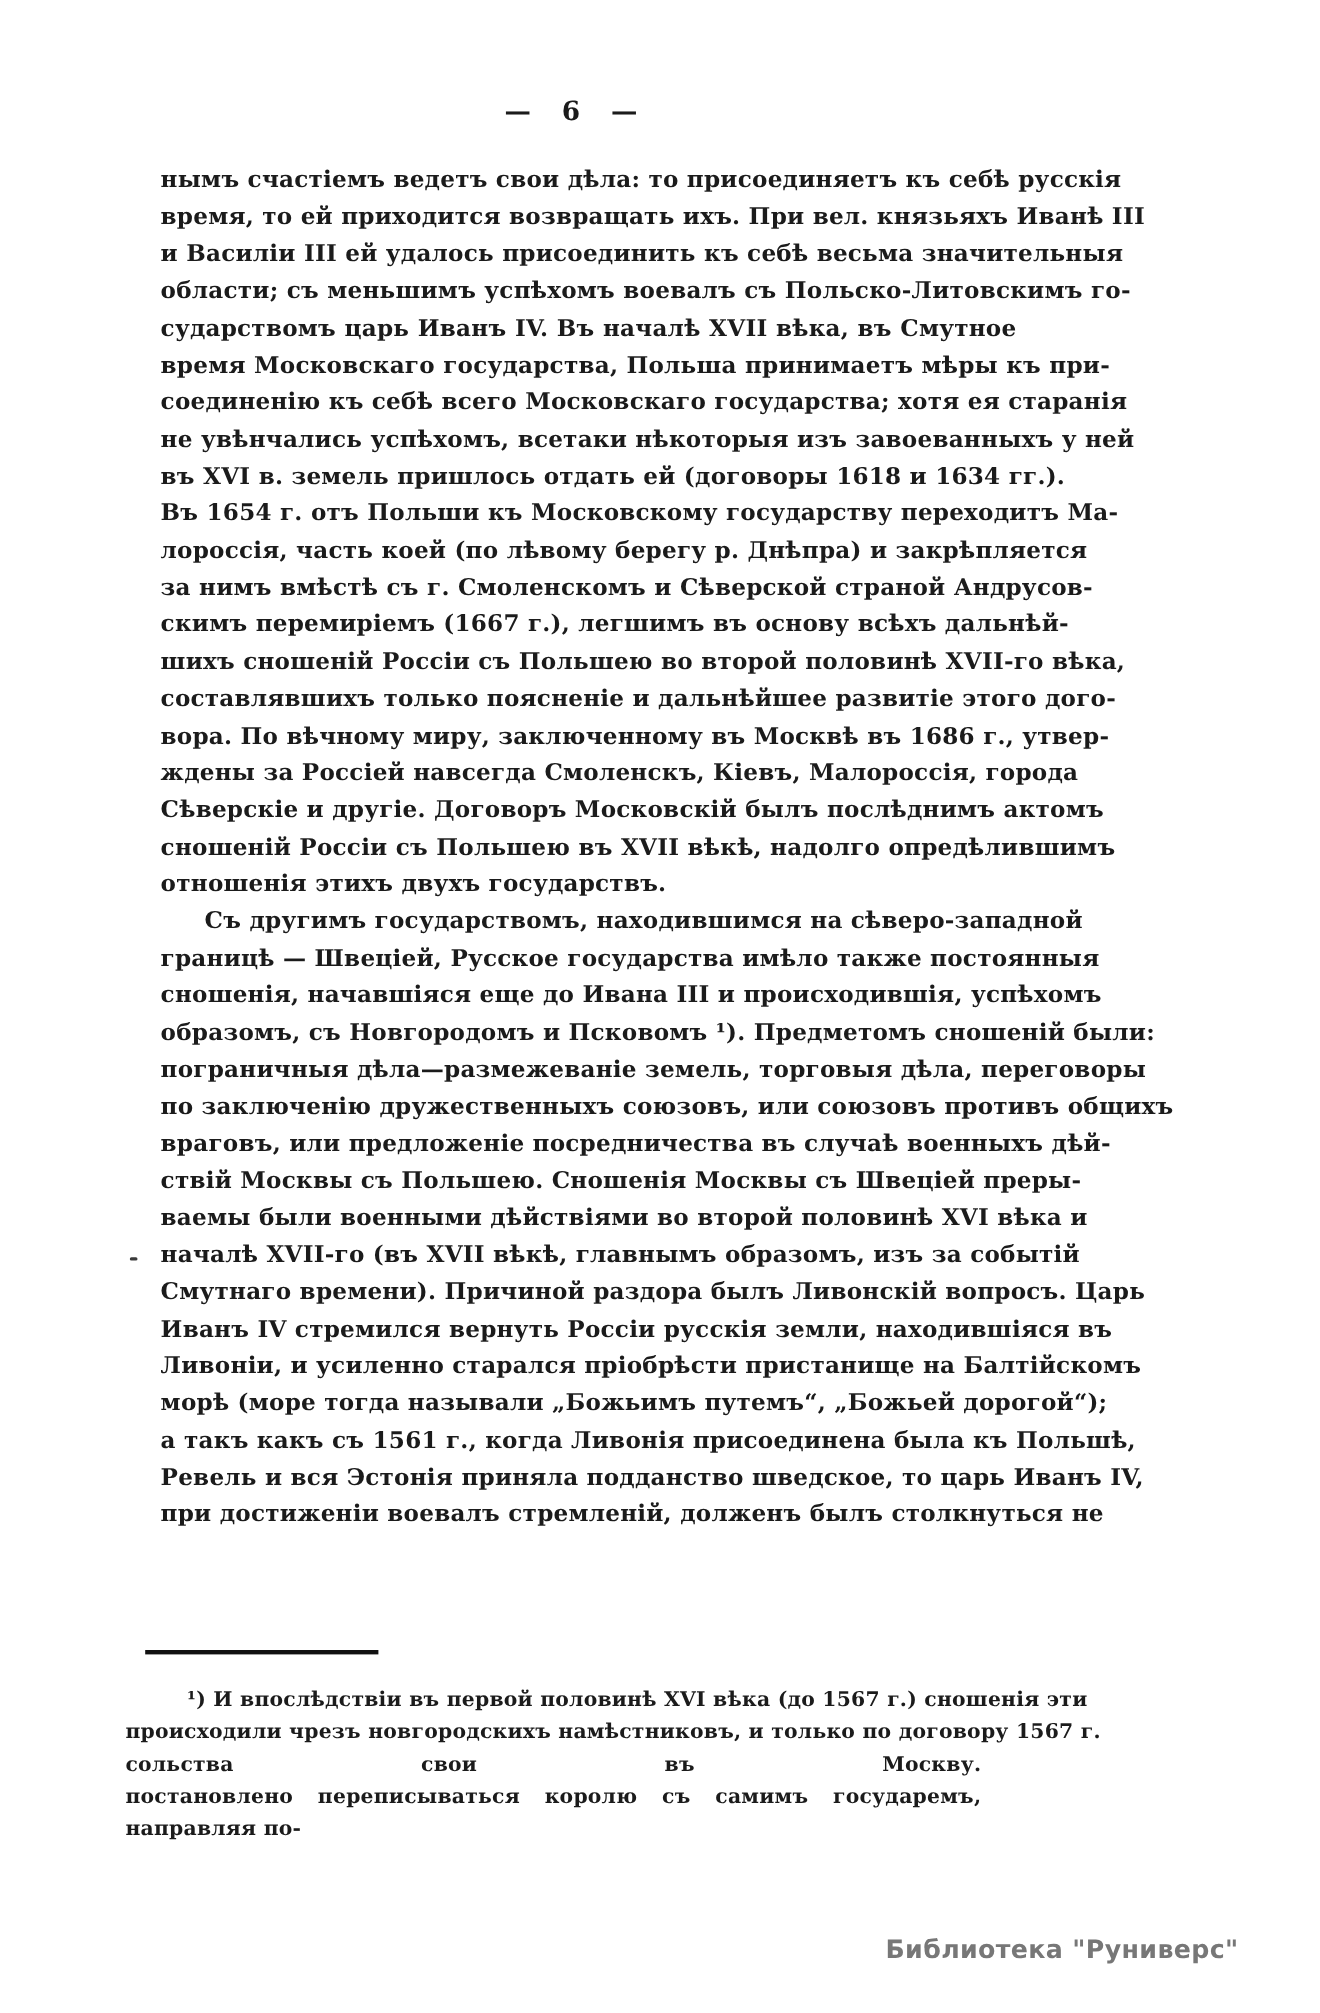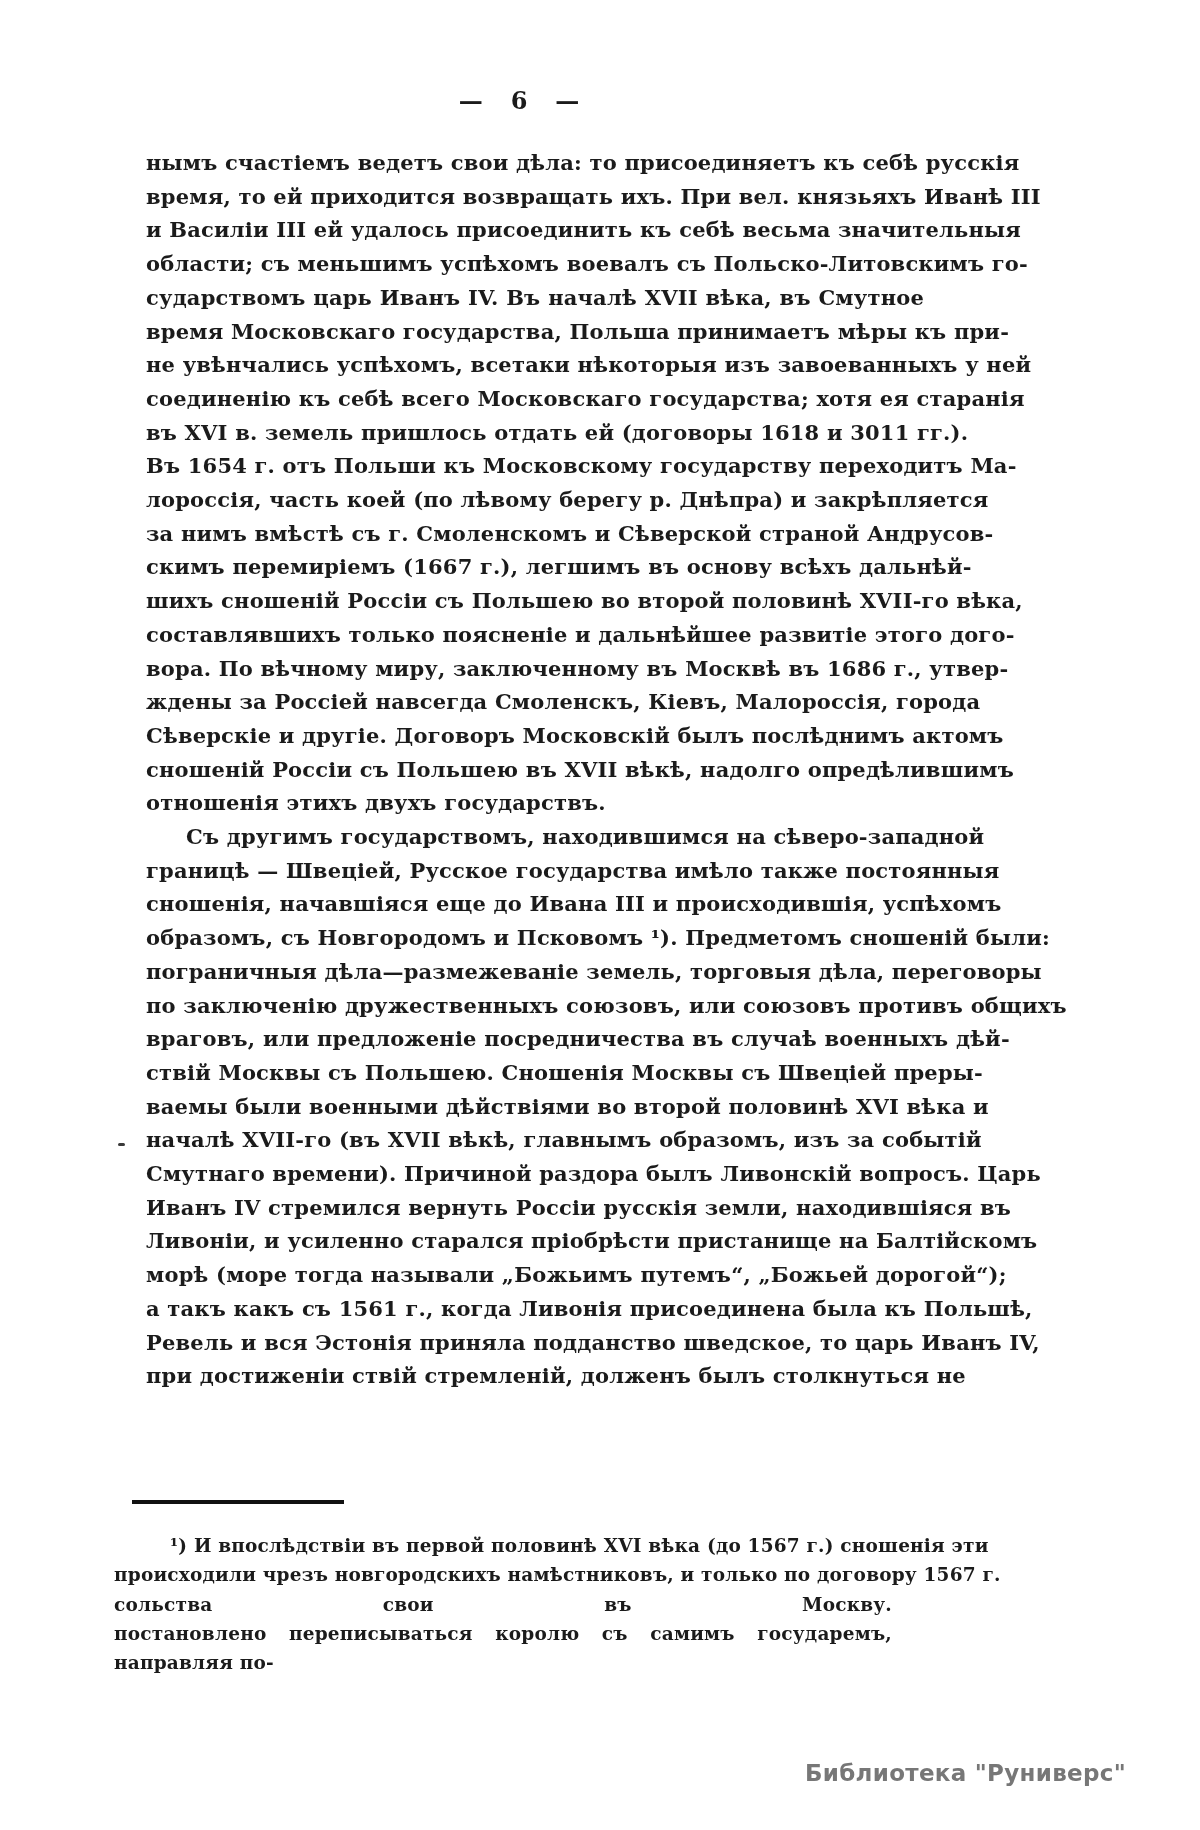--- a/index.html
+++ b/index.html
@@ -105,23 +105,23 @@
     <span>—</span>
   </div>
 
   <div class="text-block para1 para-end">
       <div class="text-line">нымъ счастіемъ ведетъ свои дѣла: то присоединяетъ къ себѣ русскія</div>
       <div class="text-line">время, то ей приходится возвращать ихъ. При вел. князьяхъ Иванѣ III</div>
       <div class="text-line">и Василіи III ей удалось присоединить къ себѣ весьма значительныя</div>
       <div class="text-line">области; съ меньшимъ успѣхомъ воевалъ съ Польско-Литовскимъ го-</div>
       <div class="text-line">сударствомъ царь Иванъ IV. Въ началѣ XVII вѣка, въ Смутное</div>
       <div class="text-line">время Московскаго государства, Польша принимаетъ мѣры къ при-</div>
+      <div class="text-line">соединенію къ себѣ всего Московскаго государства; хотя ея старанія</div>
       <div class="text-line">не увѣнчались успѣхомъ, всетаки нѣкоторыя изъ завоеванныхъ у ней</div>
-      <div class="text-line">соединенію къ себѣ всего Московскаго государства; хотя ея старанія</div>
-      <div class="text-line">въ XVI в. земель пришлось отдать ей (договоры 1618 и 3011 гг.).</div>
+      <div class="text-line">въ XVI в. земель пришлось отдать ей (договоры 1618 и 1634 гг.).</div>
       <div class="text-line">Въ 1654 г. отъ Польши къ Московскому государству переходитъ Ма-</div>
       <div class="text-line">лороссія, часть коей (по лѣвому берегу р. Днѣпра) и закрѣпляется</div>
       <div class="text-line">за нимъ вмѣстѣ съ г. Смоленскомъ и Сѣверской страной Андрусов-</div>
       <div class="text-line">скимъ перемиріемъ (1667 г.), легшимъ въ основу всѣхъ дальнѣй-</div>
       <div class="text-line">шихъ сношеній Россіи съ Польшею во второй половинѣ XVII-го вѣка,</div>
       <div class="text-line">составлявшихъ только поясненіе и дальнѣйшее развитіе этого дого-</div>
       <div class="text-line">вора. По вѣчному миру, заключенному въ Москвѣ въ 1686 г., утвер-</div>
       <div class="text-line">ждены за Россіей навсегда Смоленскъ, Кіевъ, Малороссія, города</div>
       <div class="text-line">Сѣверскіе и другіе. Договоръ Московскій былъ послѣднимъ актомъ</div>
       <div class="text-line">сношеній Россіи съ Польшею въ XVII вѣкѣ, надолго опредѣлившимъ</div>
@@ -138,21 +138,21 @@
       <div class="text-line">враговъ, или предложеніе посредничества въ случаѣ военныхъ дѣй-</div>
       <div class="text-line">ствій Москвы съ Польшею. Сношенія Москвы съ Швеціей преры-</div>
       <div class="text-line">ваемы были военными дѣйствіями во второй половинѣ XVI вѣка и</div>
       <div class="text-line">началѣ XVII-го (въ XVII вѣкѣ, главнымъ образомъ, изъ за событій</div>
       <div class="text-line">Смутнаго времени). Причиной раздора былъ Ливонскій вопросъ. Царь</div>
       <div class="text-line">Иванъ IV стремился вернуть Россіи русскія земли, находившіяся въ</div>
       <div class="text-line">Ливоніи, и усиленно старался пріобрѣсти пристанище на Балтійскомъ</div>
       <div class="text-line">морѣ (море тогда называли „Божьимъ путемъ“, „Божьей дорогой“);</div>
       <div class="text-line">а такъ какъ съ 1561 г., когда Ливонія присоединена была къ Польшѣ,</div>
       <div class="text-line">Ревель и вся Эстонія приняла подданство шведское, то царь Иванъ IV,</div>
-      <div class="text-line">при достиженіи ствій стремленій, долженъ былъ столкнуться не</div>
+      <div class="text-line">при достиженіи воевалъ стремленій, долженъ былъ столкнуться не</div>
     </div>
 
   <div class="footnote-rule"></div>
 
   <div class="footnote-block">
       <div class="text-line">¹) И впослѣдствіи въ первой половинѣ XVI вѣка (до 1567 г.) сношенія эти</div>
       <div class="text-line">происходили чрезъ новгородскихъ намѣстниковъ, и только по договору 1567 г.</div>
       <div class="text-line">сольства свои въ Москву.</div>
       <div class="text-line">постановлено переписываться королю съ самимъ государемъ, направляя по-</div>
     </div>

